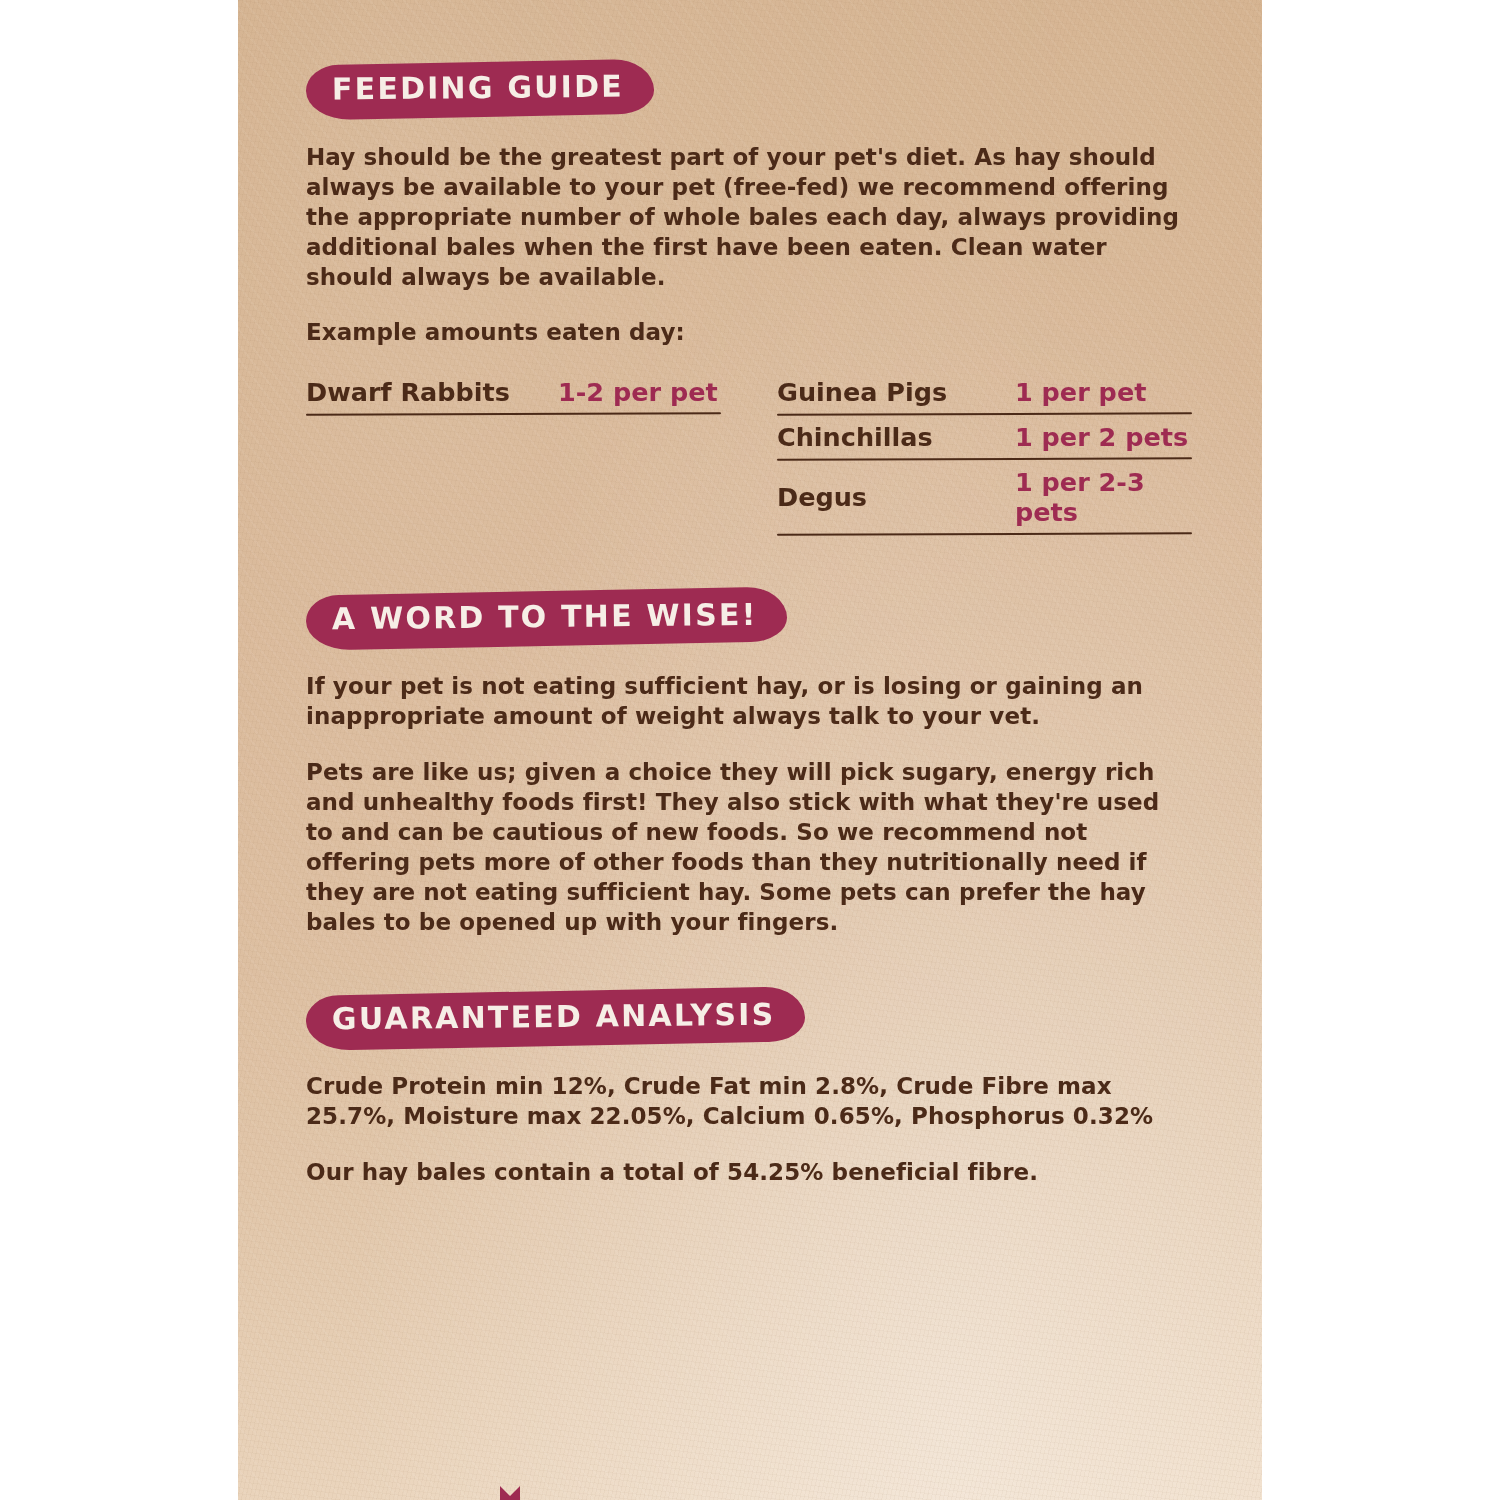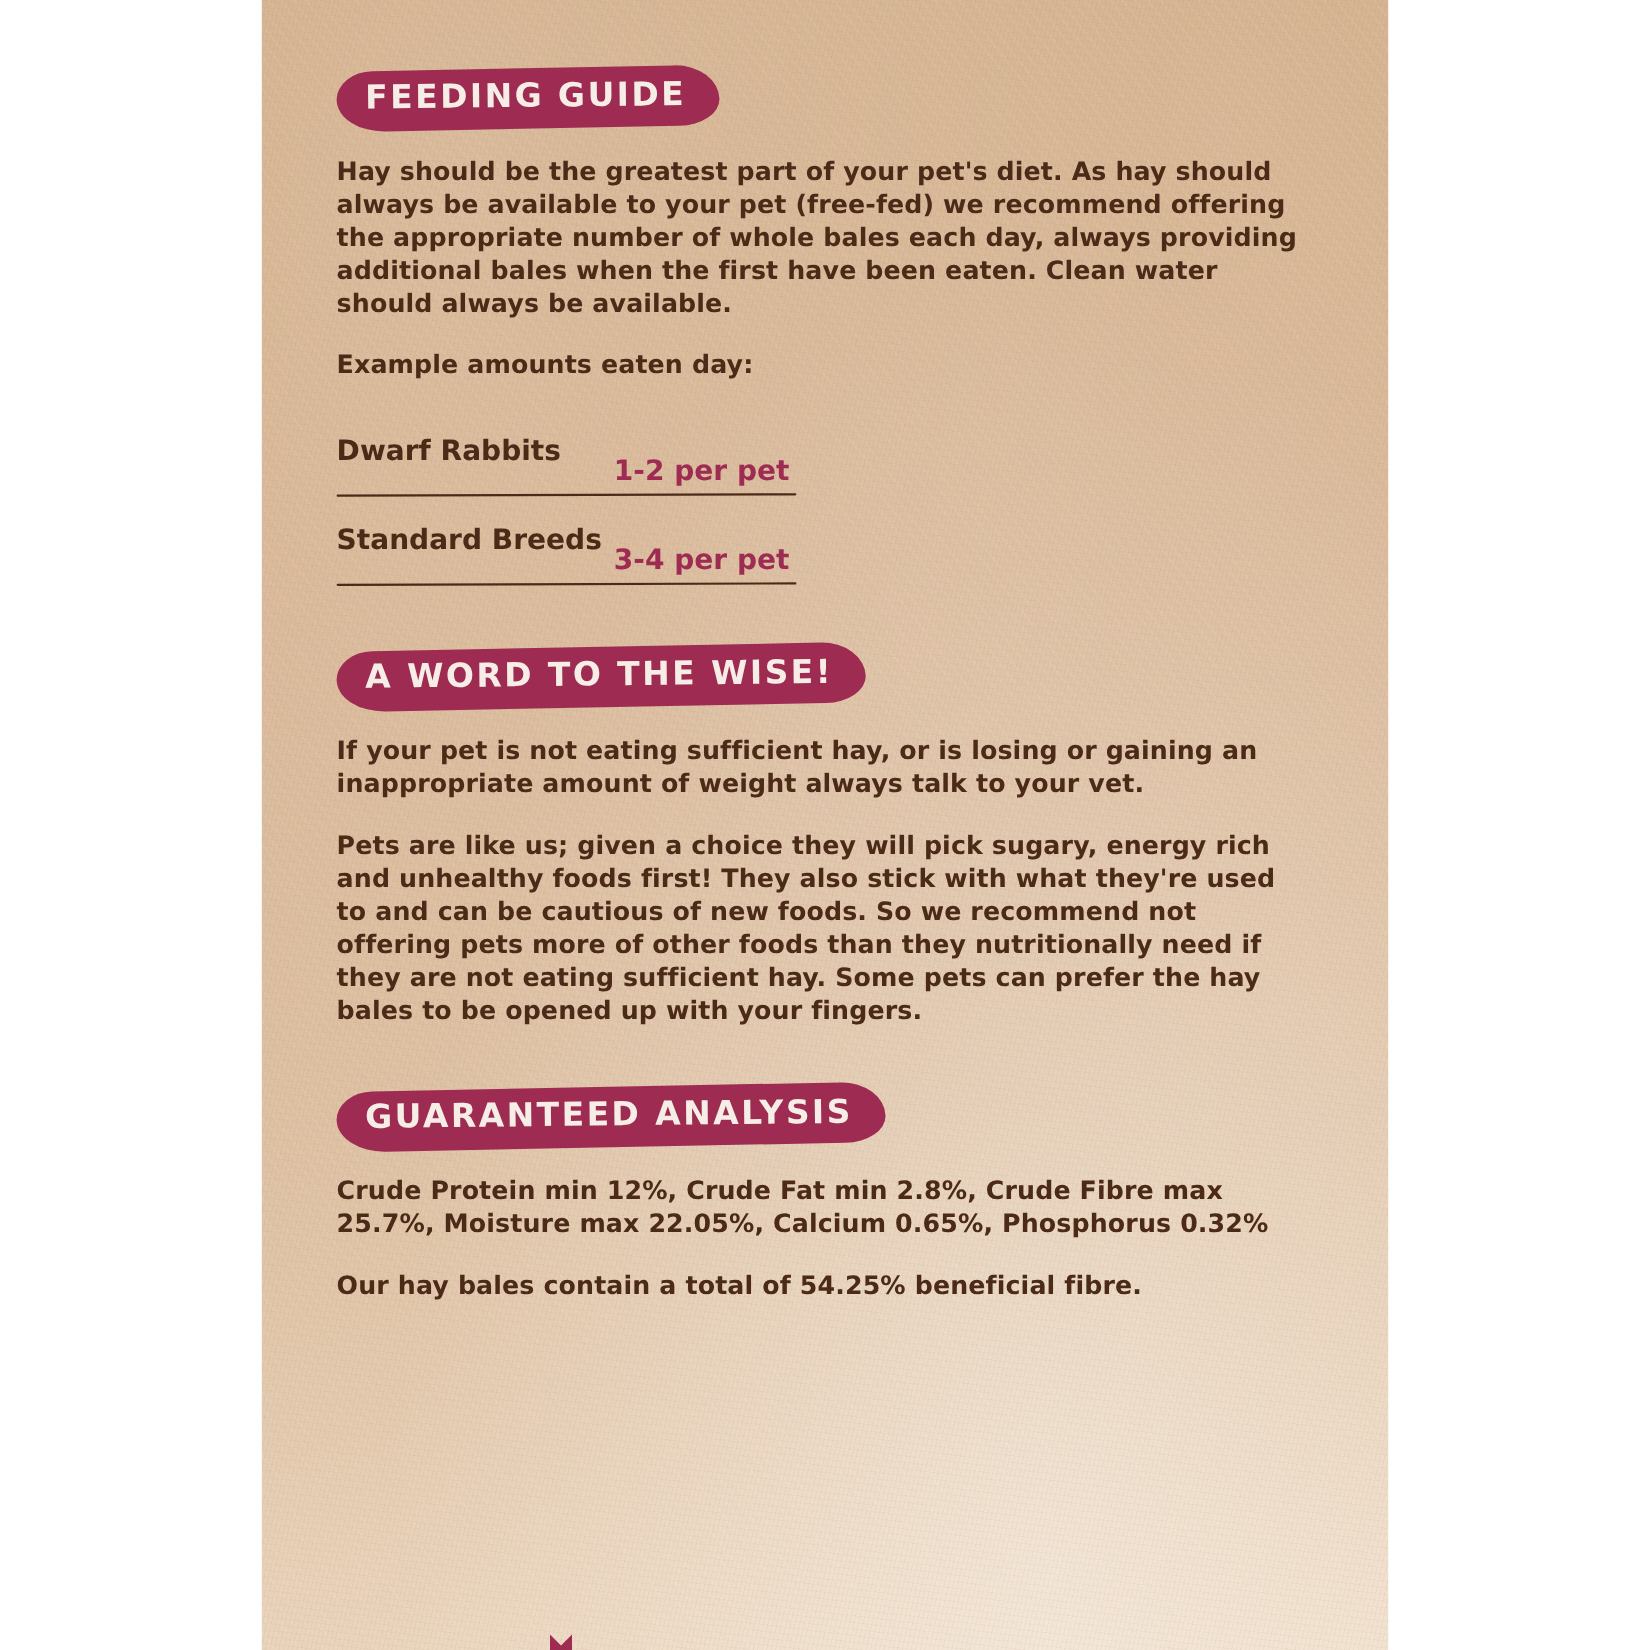--- a/index.html
+++ b/index.html
@@ -113,21 +113,20 @@
     color: #4b2a18;
     font-weight: bold;
     font-size: 25.5px;
     width: 252px;
     flex: none;
   }
   .feed-row .amt {
     color: #9e2b52;
     font-weight: bold;
     font-size: 25.5px;
-    margin-top: 36px;
   }
   .feed-col.right .feed-row .pet { width: 238px; }
 
   .h-wise { margin-top: 56px; }
   .h-ga { margin-top: 54px; }
   .mark {
     position: absolute;
     left: 258px;
     bottom: 0px;
     width: 26px;
@@ -149,23 +148,33 @@
         </div>
         <p class="body">Hay should be the greatest part of your pet's diet. As hay should always be available to your pet (free-fed) we recommend offering the appropriate number of whole bales each day, always providing additional bales when the first have been eaten. Clean water should always be available.</p>
         <p class="body">Example amounts eaten day:</p>
 
         <div class="feed-tables">
           <div class="feed-col left">
             <div class="feed-row">
               <span class="pet">Dwarf Rabbits</span>
               <span class="amt">1-2 per pet</span>
             </div>
-            <div class="feed-row">
-              <span class="pet">Standard Breeds</span>
-              <span class="amt">3-4 per pet</span>
+          </div>
+          <div class="feed-col right">
+            <div class="feed-row">
+              <span class="pet">Guinea Pigs</span>
+              <span class="amt">1 per pet</span>
+            </div>
+            <div class="feed-row">
+              <span class="pet">Chinchillas</span>
+              <span class="amt">1 per 2 pets</span>
+            </div>
+            <div class="feed-row">
+              <span class="pet">Degus</span>
+              <span class="amt">1 per 2-3 pets</span>
             </div>
           </div>
         </div>
 
       </div>
 
       <div class="sec h-wise">
         <div class="heading">
           <span>A Word to the Wise!</span>
         </div>

